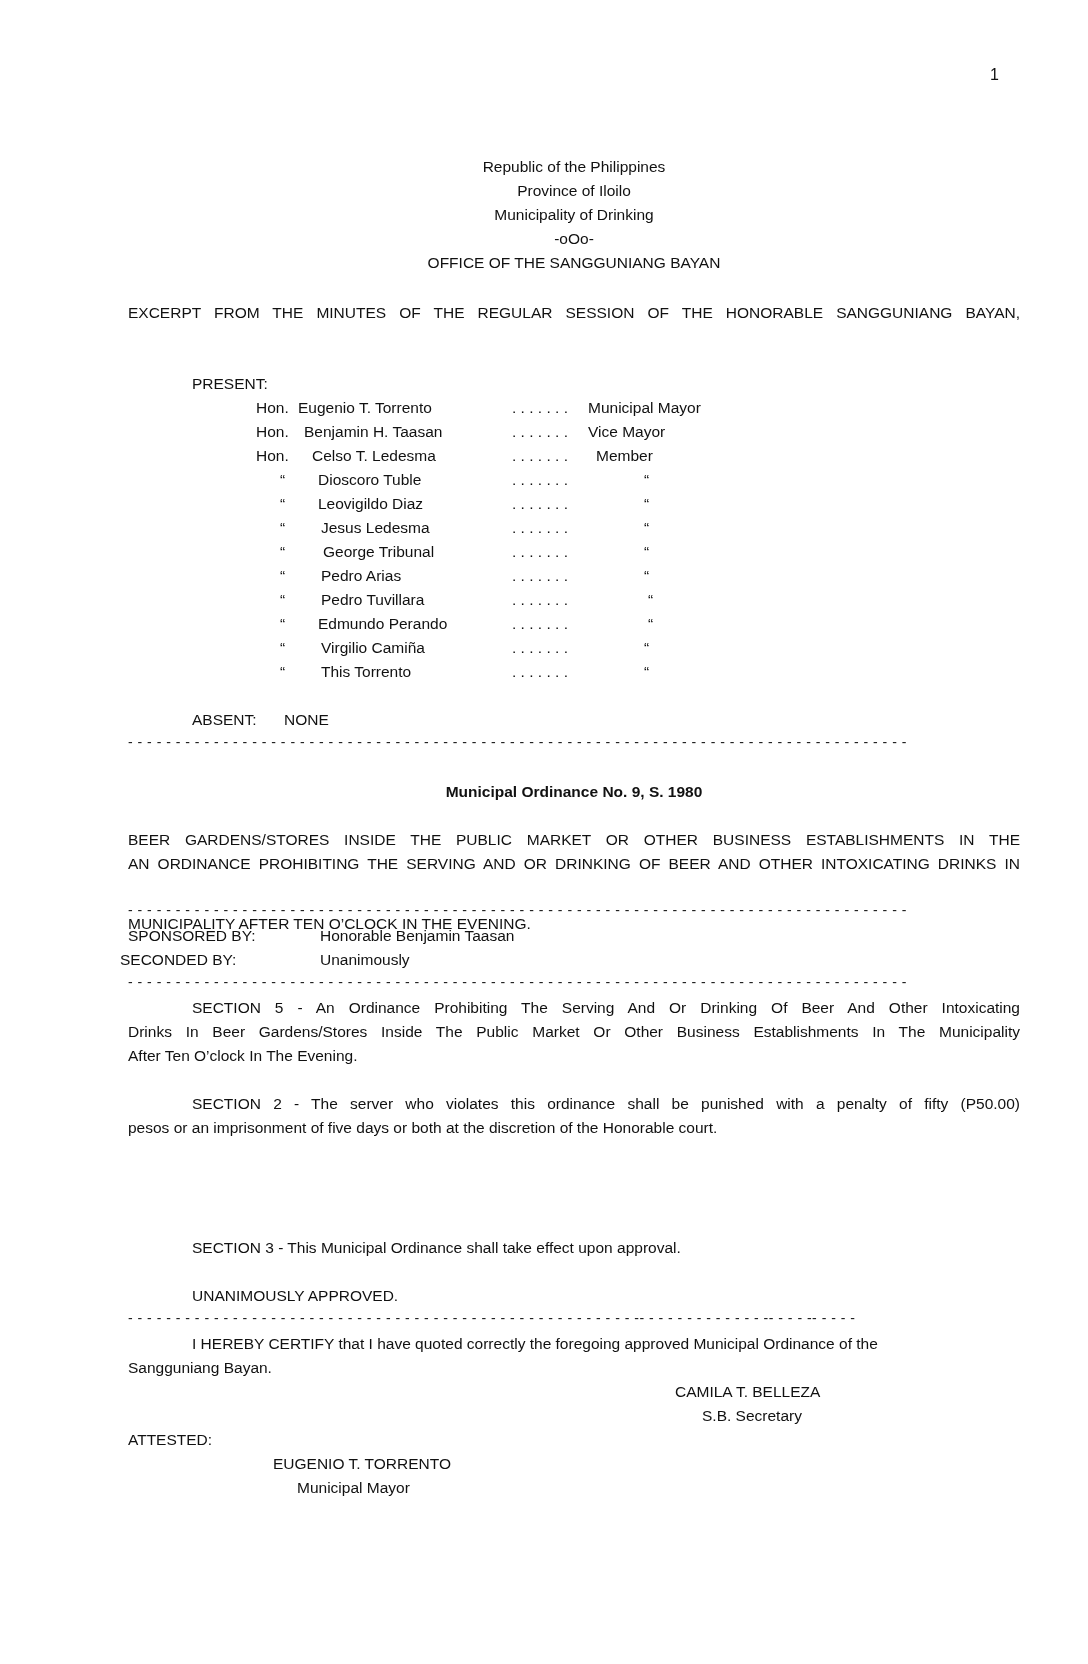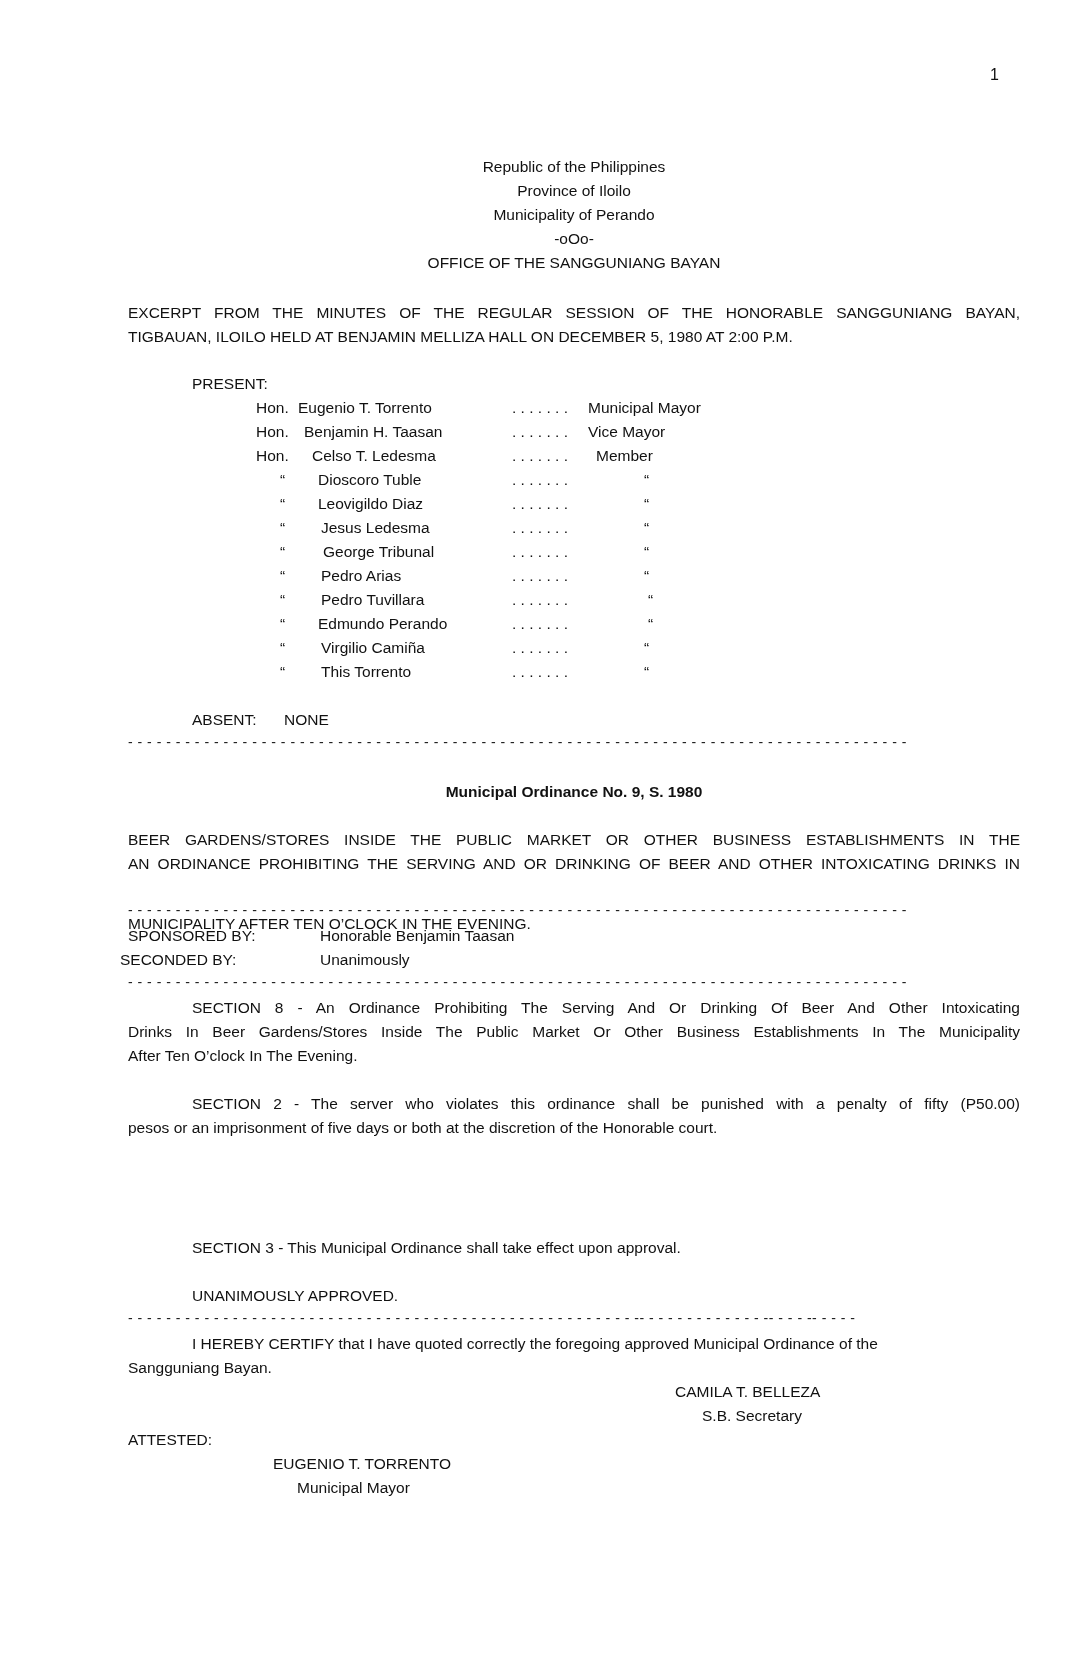--- a/index.html
+++ b/index.html
@@ -19,28 +19,27 @@
 </head>
 <body>
 
 <div class="page">
 
   <div class="pagenum">1</div>
 
   <div>
     <div class="center" style="top:155px;">Republic of the Philippines</div>
     <div class="center" style="top:179px;">Province of Iloilo</div>
-    <div class="center" style="top:203px;">Municipality of Perando</div>
+    <div class="center" style="top:203px;">Municipality of Drinking</div>
     <div class="center" style="top:227px;">-oOo-</div>
     <div class="center" style="top:251px;">OFFICE OF THE SANGGUNIANG BAYAN</div>
   </div>
 
   <div class="para" style="top:301px;">
     <span class="just-line">EXCERPT FROM THE MINUTES OF THE REGULAR SESSION OF THE HONORABLE SANGGUNIANG BAYAN,</span>
-    <span style="display:block;">TIGBAUAN, ILOILO HELD  AT BENJAMIN MELLIZA HALL ON DECEMBER 5, 1980 AT 2:00 P.M.</span>
   </div>
 
   <div class="abs" style="left:192px; top:372px;">PRESENT:</div>
 
   <div>
     <div class="row" style="top:396px;">
       <span style="left:256px;">Hon.</span>
       <span style="left:298px;">Eugenio T. Torrento</span>
       <span style="left:512px;">. . . . . . .</span>
       <span style="left:588px;">Municipal Mayor</span>
@@ -135,21 +134,21 @@
     <span style="left:320px;">Honorable  Benjamin Taasan</span>
   </div>
   <div class="row" style="top:948px;">
     <span style="left:112px;margin-left:8px;">SECONDED BY:</span>
     <span style="left:320px;">Unanimously</span>
   </div>
 
   <div class="dashes" style="top:974px;">- - - - - - - - -  - - - - - - - - - - - - - - - -  - - - - - - - - - - - - - - - - - -  - - - - - - - - - - - - - - - - - - - - - - - - - - - - - - - - - - - - - - -</div>
 
   <div class="para" style="top:996px;">
-    <span class="just-line" style="padding-left:64px;">SECTION 8  -  An Ordinance Prohibiting The Serving And Or Drinking Of Beer And Other Intoxicating</span>
+    <span class="just-line" style="padding-left:64px;">SECTION 5  -  An Ordinance Prohibiting The Serving And Or Drinking Of Beer And Other Intoxicating</span>
     <span class="just-line">Drinks In Beer Gardens/Stores Inside The Public Market Or Other Business Establishments In The Municipality</span>
     <span style="display:block;">After Ten O’clock In The Evening.</span>
   </div>
 
   <div class="para" style="top:1092px;">
     <span class="just-line" style="padding-left:64px;">SECTION 2  -  The server who violates this ordinance shall be punished with a penalty of fifty (P50.00)</span>
     <span style="display:block;">pesos or an imprisonment of five days or both at the discretion of the Honorable court.</span>
   </div>
 
 

